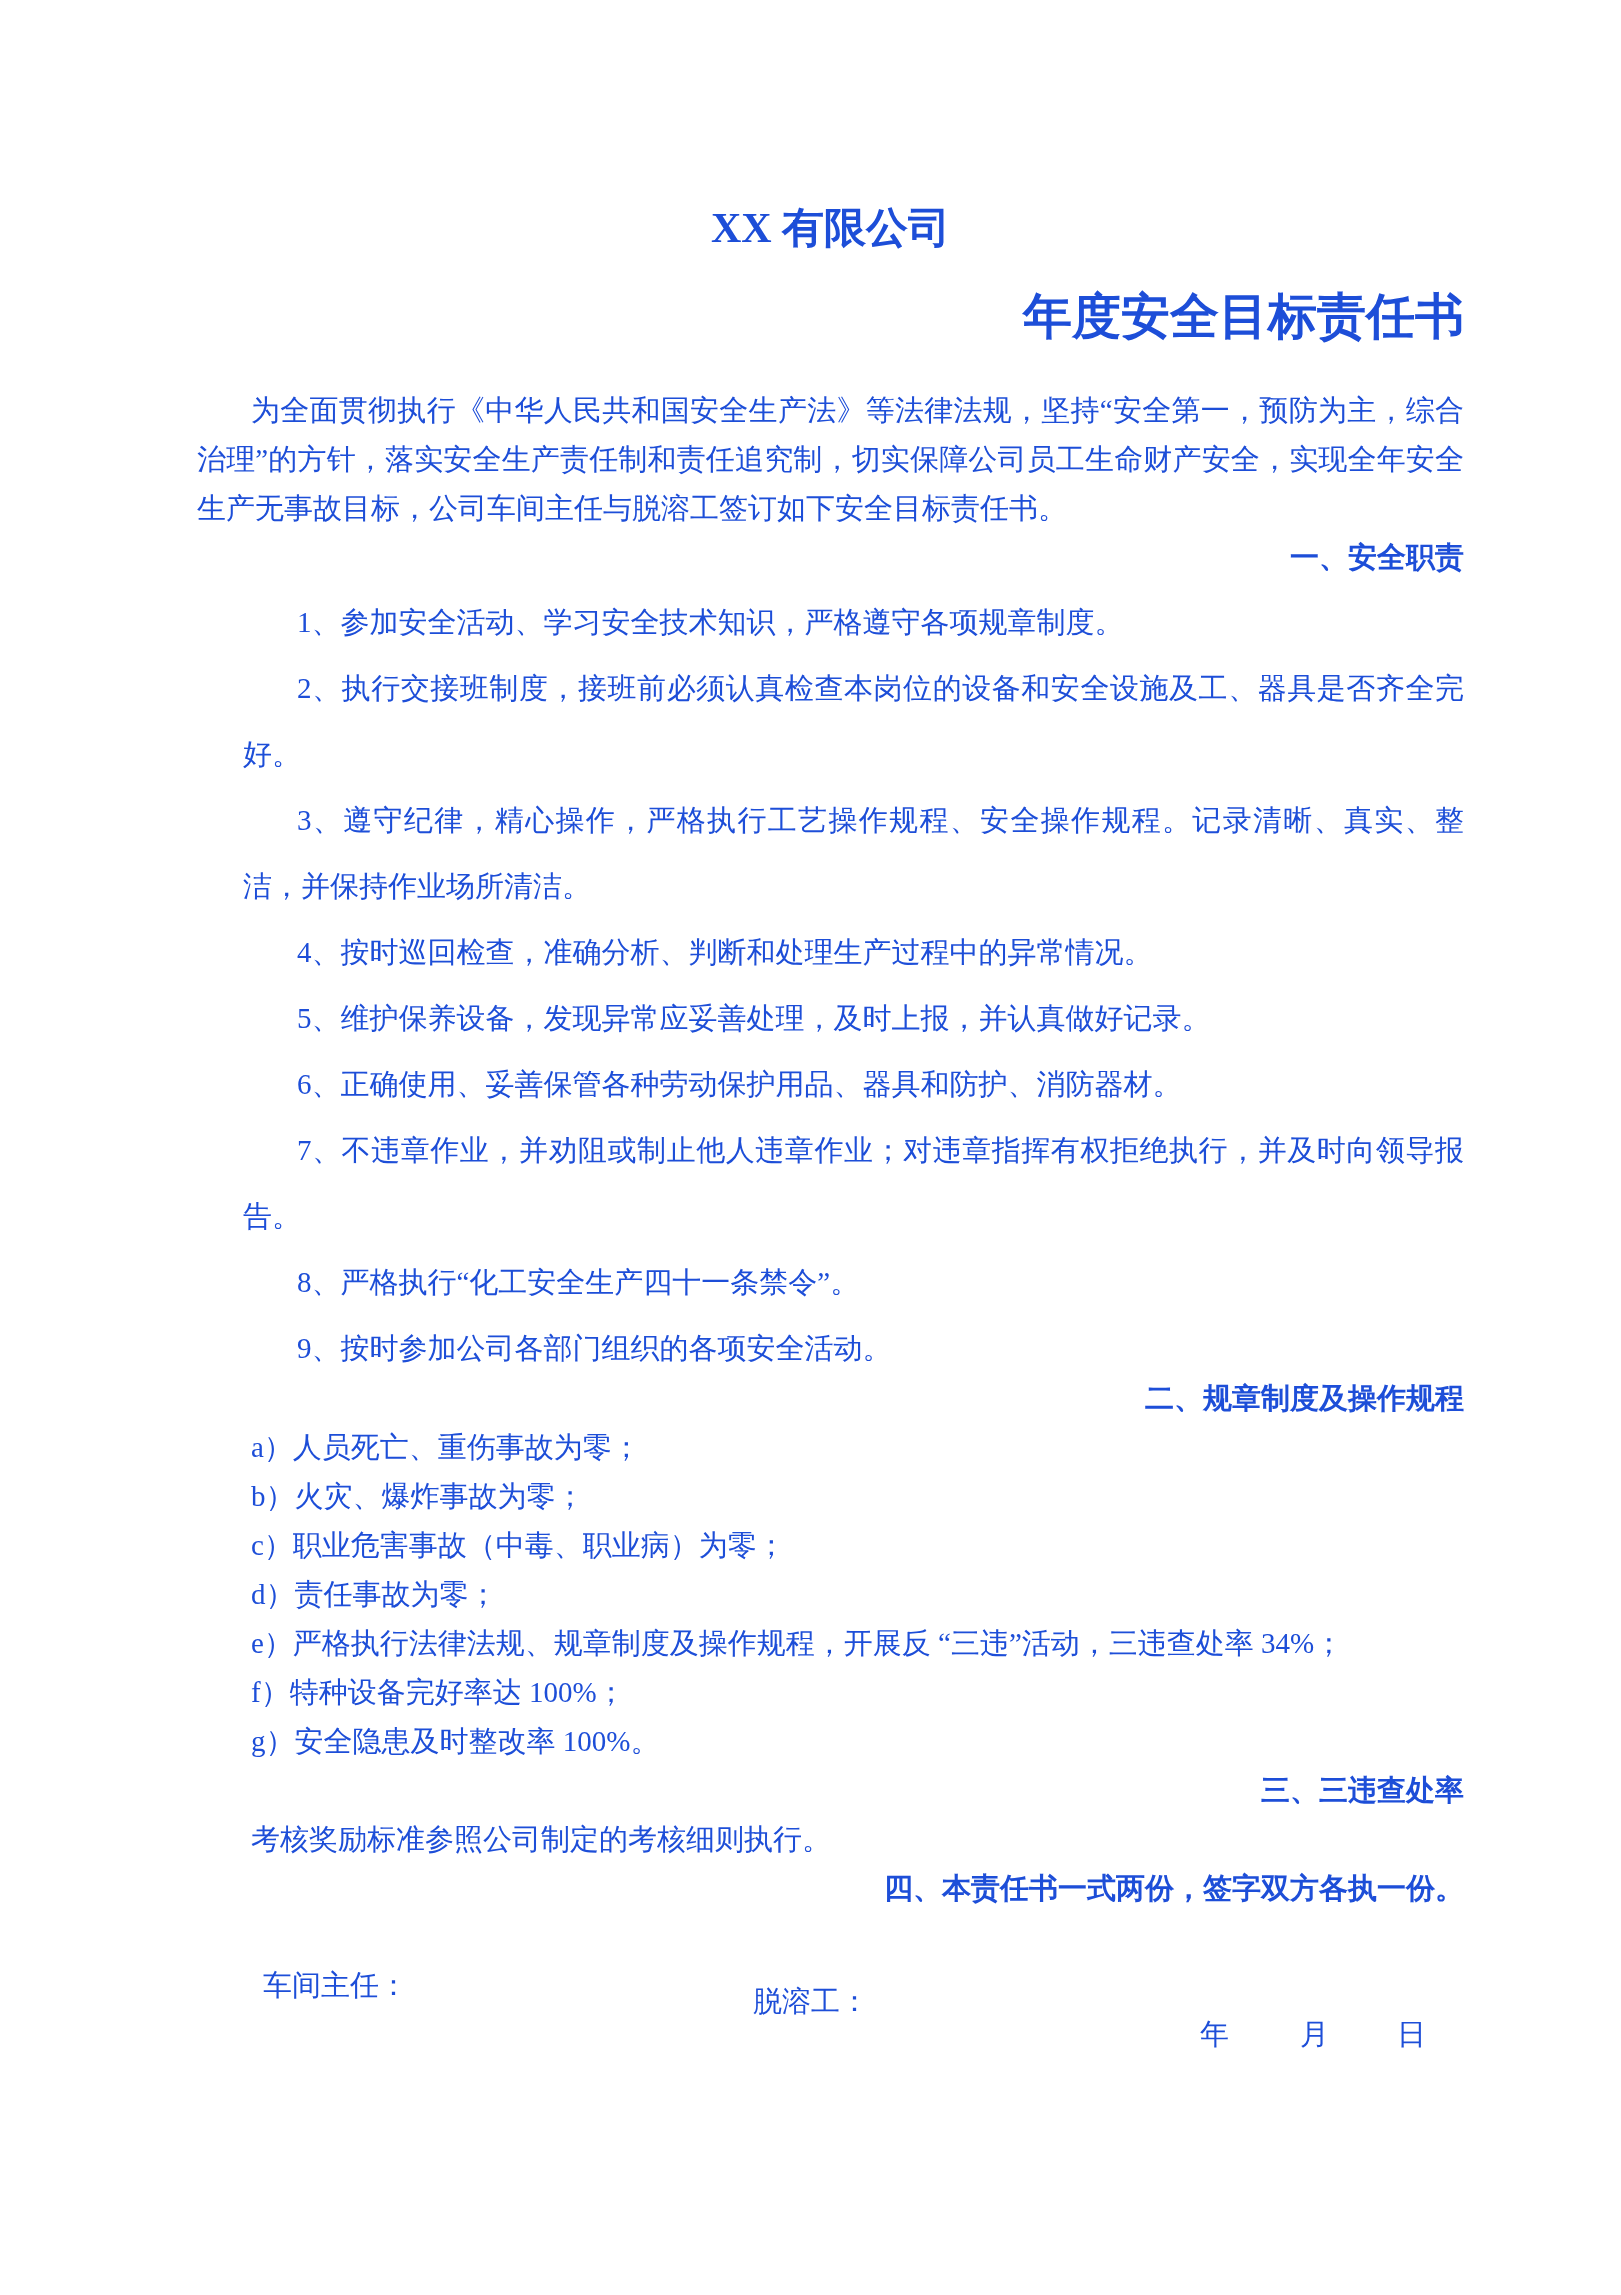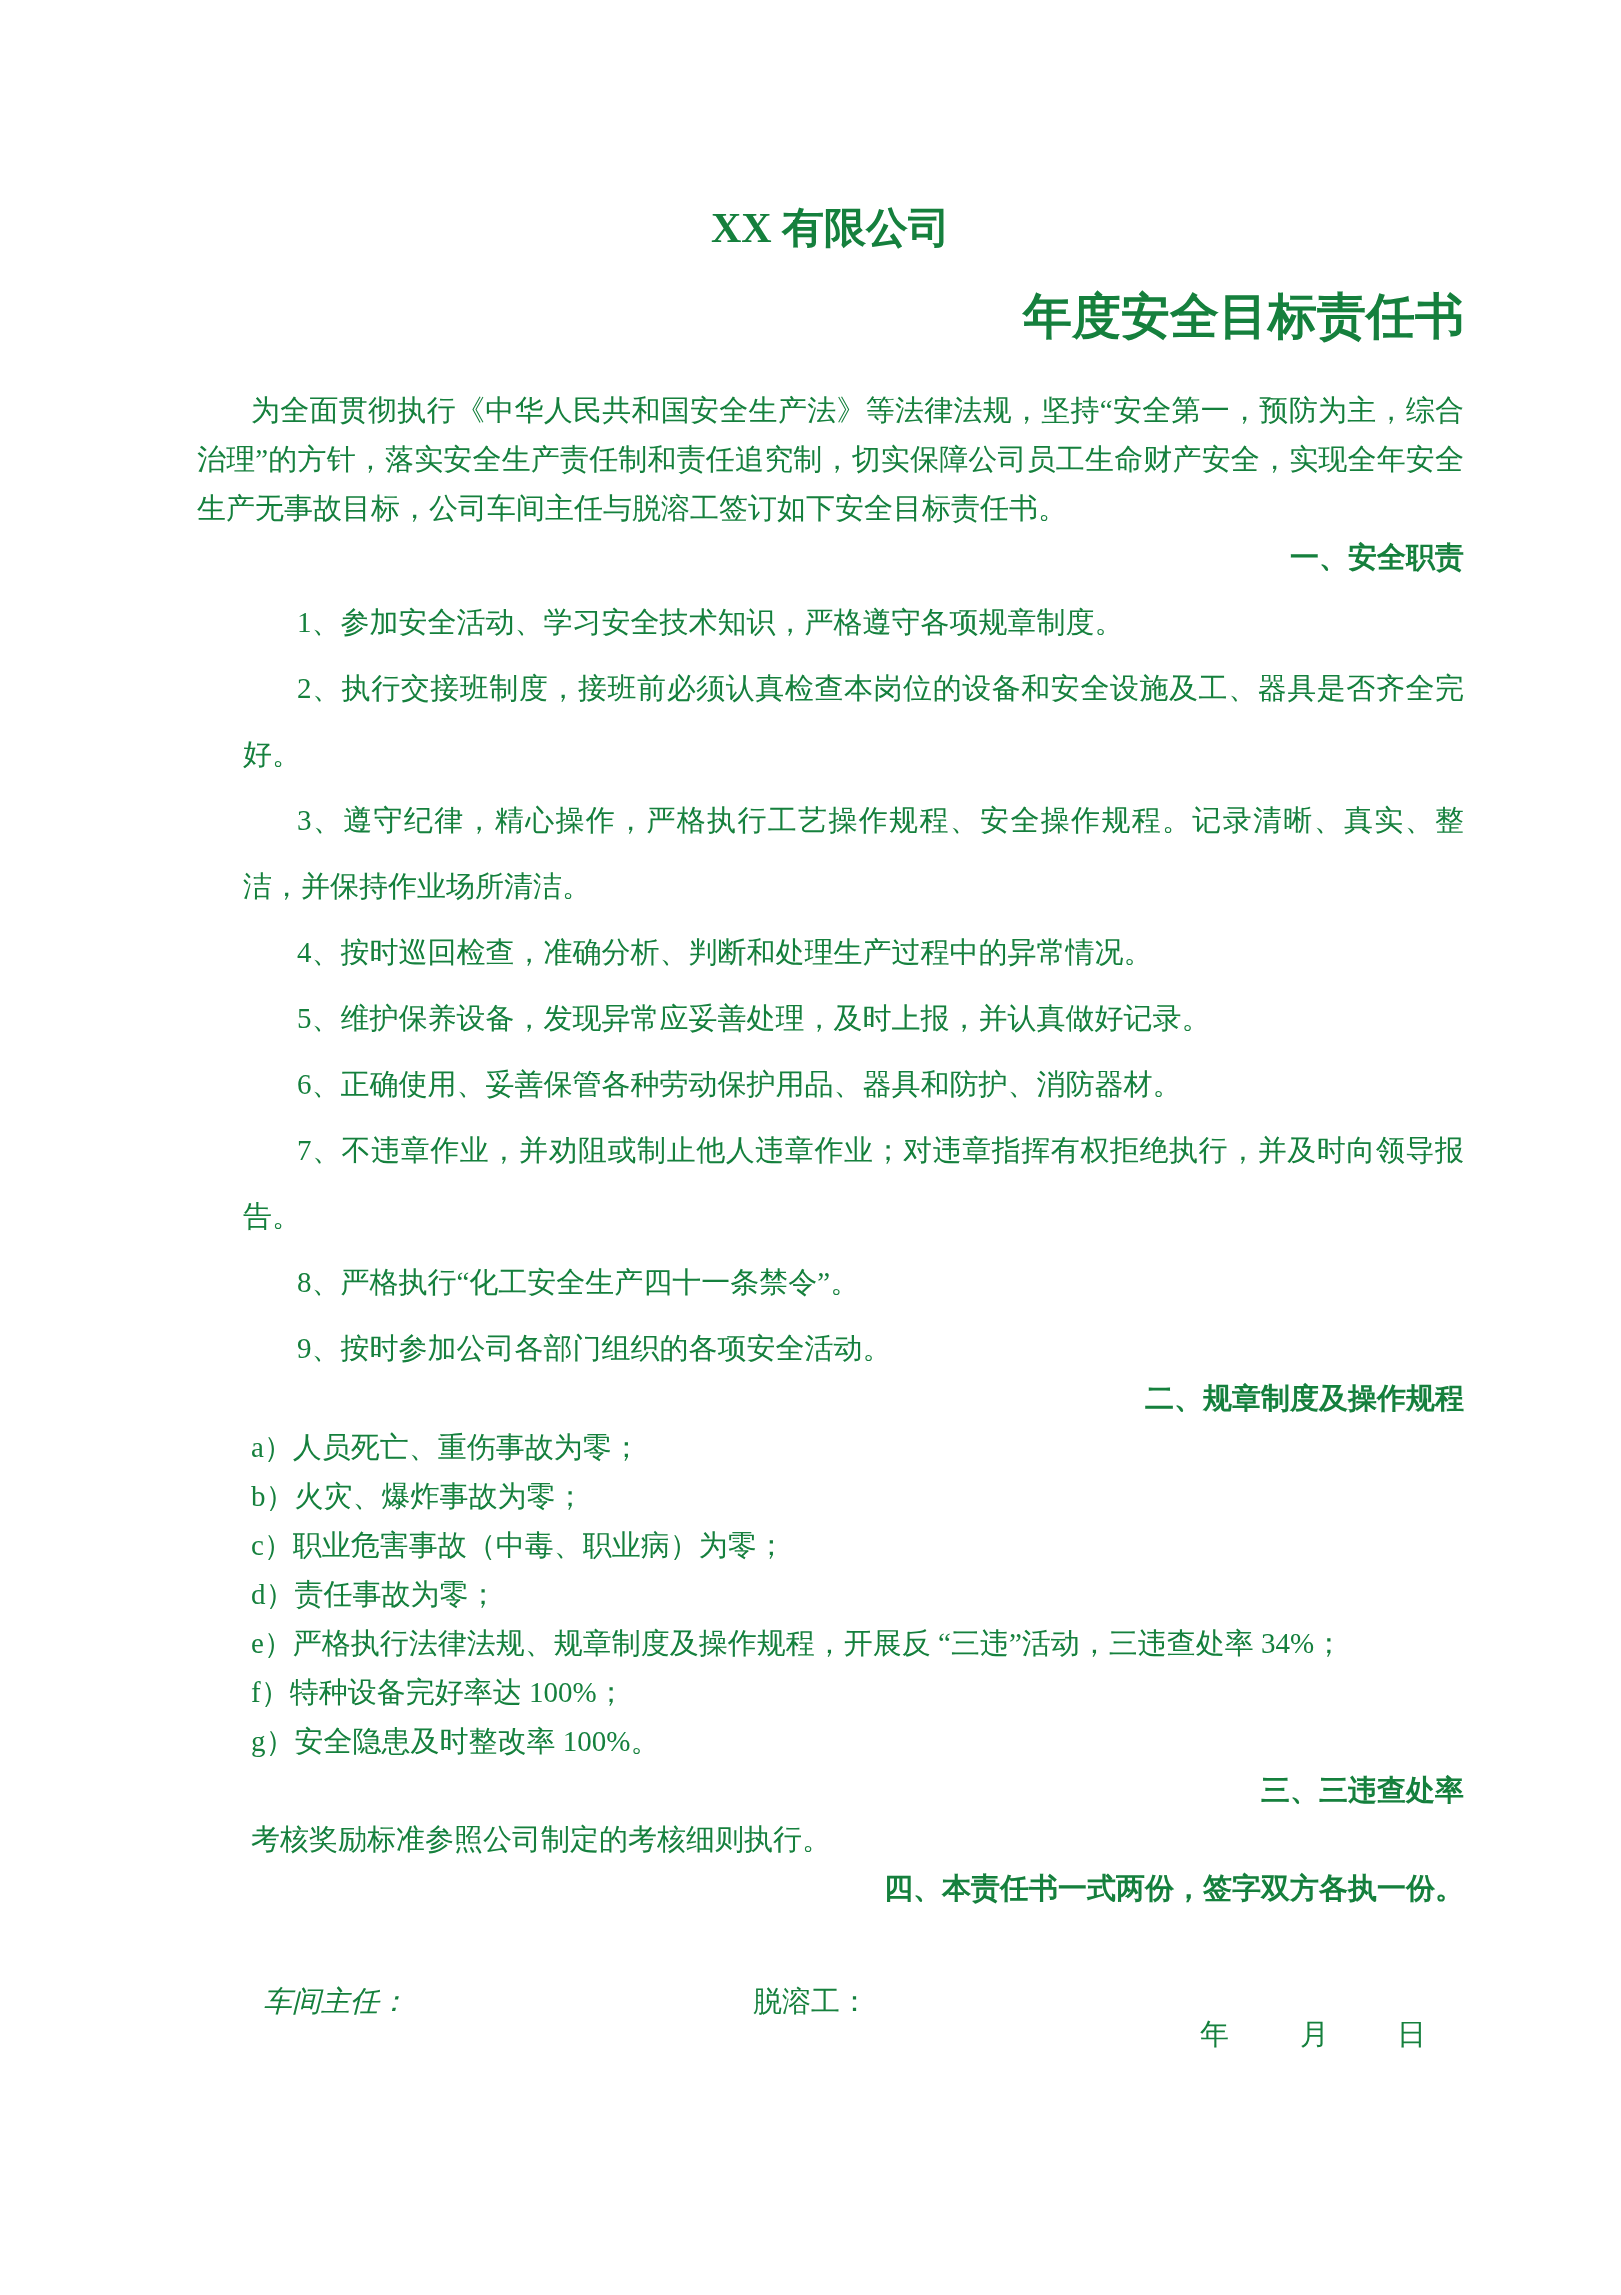--- a/index.html
+++ b/index.html
@@ -2,21 +2,21 @@
 <html style="font-size:10.5px"><head>
 <meta charset="utf-8">
 <style>
   html, body { margin: 0; padding: 0; background: #e8e8e8; }
   .page {
     position: relative;
     width: 1621px;
     height: 2295px;
     margin: 0 auto;
     background: #ffffff;
-    color: #15803d;
+    color: #1d4ed8;
     font-family: "Liberation Serif", "DejaVu Serif", serif;
     font-size: 29px;
     box-sizing: border-box;
     padding: 202px 157px 0 197px;
     overflow: hidden;
   }
   p { margin: 0; }
   .company-title {
     font-size: 42px;
     font-weight: bold;
@@ -57,21 +57,21 @@
   .sec3-body {
     line-height: 49px;
     text-indent: 54px;
   }
   .sig-row {
     position: relative;
     margin-top: 48px;
     line-height: 49px;
     height: 49px;
   }
-  .sig-left { position: absolute; left: 66px; top: 16px; font-style: italic; }
+  .sig-left { position: absolute; left: 66px; top: 0; }
   .sig-right { position: absolute; left: 556px; top: 16px; }
   .date-row {
     position: relative;
     line-height: 49px;
     height: 49px;
   }
   .date-year  { position: absolute; left: 1003px; top: 0; }
   .date-month { position: absolute; left: 1103px; top: 0; }
   .date-day   { position: absolute; left: 1200px; top: 0; }
 </style>

